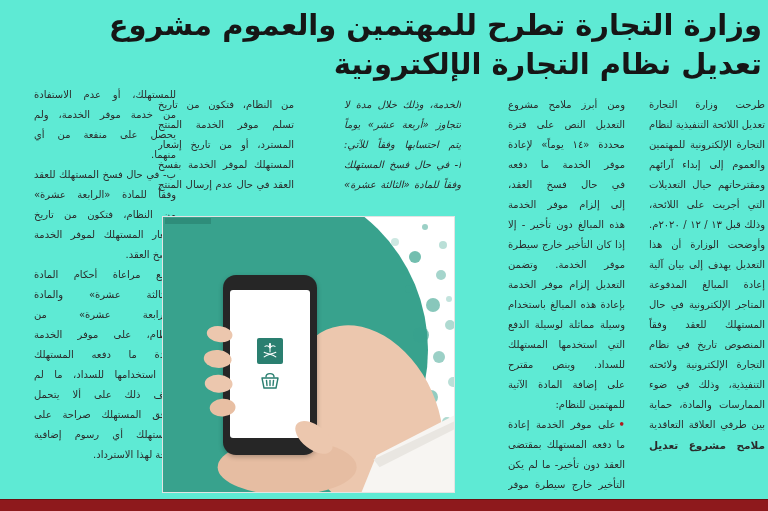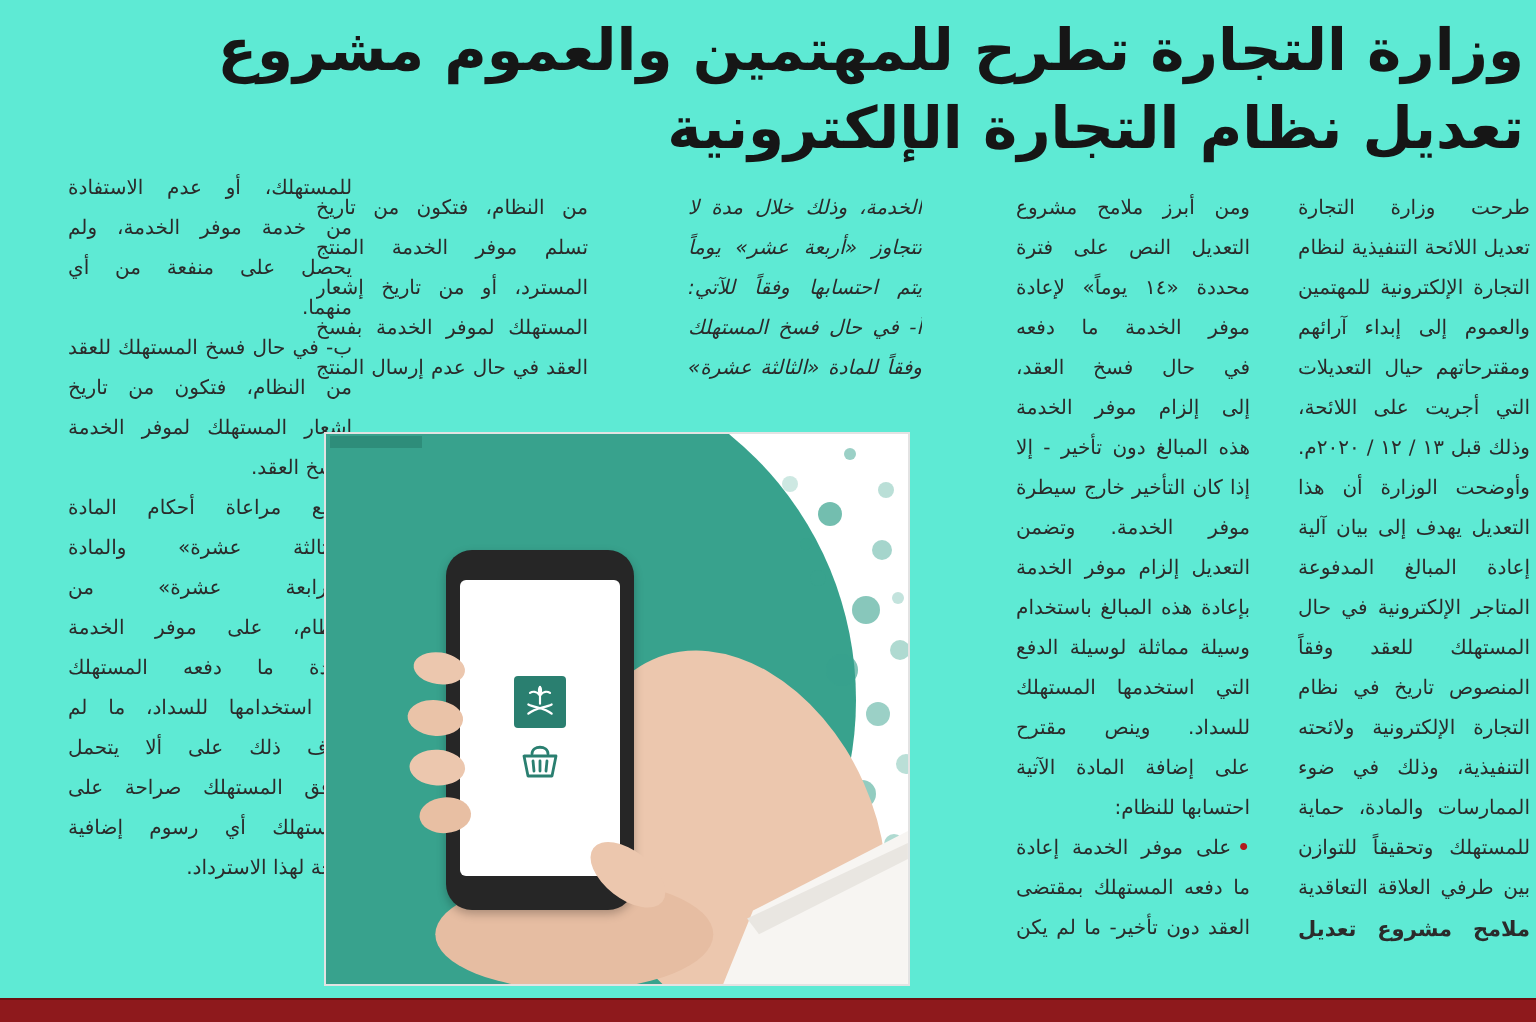--- a/index.html
+++ b/index.html
@@ -54,44 +54,44 @@
         <div class="line">وذلك قبل ١٣ / ١٢ / ٢٠٢٠م.</div>
         <div class="line">وأوضحت الوزارة أن هذا</div>
         <div class="line">التعديل يهدف إلى بيان آلية</div>
         <div class="line">إعادة المبالغ المدفوعة لأصحاب</div>
         <div class="line">المتاجر الإلكترونية في حال فسخ</div>
         <div class="line">المستهلك للعقد وفقاً للحالات</div>
         <div class="line">المنصوص تاريخ في نظام</div>
         <div class="line">التجارة الإلكترونية ولائحته</div>
         <div class="line">التنفيذية، وذلك في ضوء أفضل</div>
         <div class="line">الممارسات والمادة، حماية</div>
-        <div class="line">للمستهلك وتحقيقاً للتوازن</div>
         <div class="line">بين طرفي العلاقة التعاقدية في</div>
         <div class="line end bold">ملامح مشروع تعديل اللائحة</div>
       </div>
       <div class="col" style="left: 508px; top: 95px; width: 117px;">
         <div class="line">ومن أبرز ملامح مشروع</div>
         <div class="line">التعديل النص على فترة زمنية</div>
         <div class="line">محددة «١٤ يوماً» لإعادة</div>
         <div class="line">موفر الخدمة ما دفعه المستهلك</div>
         <div class="line">في حال فسخ العقد، بالإضافة</div>
         <div class="line">إلى إلزام موفر الخدمة بإعادة</div>
         <div class="line">هذه المبالغ دون تأخير - إلا</div>
         <div class="line">إذا كان التأخير خارج سيطرة</div>
         <div class="line">موفر الخدمة. وتضمن مشروع</div>
         <div class="line">التعديل إلزام موفر الخدمة</div>
         <div class="line">بإعادة هذه المبالغ باستخدام</div>
         <div class="line">وسيلة مماثلة لوسيلة الدفع</div>
         <div class="line">التي استخدمها المستهلك</div>
         <div class="line">للسداد. وينص مقترح التعديل</div>
         <div class="line">على إضافة المادة الآتية للائحة</div>
-        <div class="line end">احتسابها للنظام:</div>
+        <div class="line end">للمهتمين للنظام:</div>
         <div class="line"><span class="bullet">•</span>على موفر الخدمة إعادة</div>
         <div class="line">ما دفعه المستهلك بمقتضى</div>
         <div class="line">العقد دون تأخير- ما لم يكن</div>
+        <div class="line">التأخير خارج سيطرة موفر</div>
       </div>
       <div class="col" style="left: 344px; top: 95px; width: 117px; font-style: italic;">
         <div class="line">الخدمة، وذلك خلال مدة لا</div>
         <div class="line">تتجاوز «أربعة عشر» يوماً</div>
         <div class="line">يتم احتسابها وفقاً للآتي:</div>
         <div class="line">أ- في حال فسخ المستهلك للعقد</div>
         <div class="line">وفقاً للمادة «الثالثة عشرة»</div>
       </div>
       <div class="col" style="left: 158px; top: 95px; width: 136px;">
         <div class="line">من النظام، فتكون من تاريخ</div>
@@ -99,20 +99,21 @@
         <div class="line">المسترد، أو من تاريخ إشعار</div>
         <div class="line">المستهلك لموفر الخدمة بفسخ</div>
         <div class="line">العقد في حال عدم إرسال المنتج</div>
       </div>
       <div class="col" style="left: 2px; top: 85px; width: 142px; margin-left: 32px;">
         <div class="line">للمستهلك، أو عدم الاستفادة</div>
         <div class="line">من خدمة موفر الخدمة، ولم</div>
         <div class="line">يحصل على منفعة من أي</div>
         <div class="line end">منهما.</div>
         <div class="line">ب- في حال فسخ المستهلك للعقد</div>
+        <div class="line">وفقاً للمادة «الرابعة عشرة»</div>
         <div class="line">من النظام، فتكون من تاريخ</div>
         <div class="line">إشعار المستهلك لموفر الخدمة</div>
         <div class="line end">بفسخ العقد.</div>
         <div class="line"><span class="bullet">•</span>مع مراعاة أحكام المادة</div>
         <div class="line">«الثالثة عشرة» والمادة</div>
         <div class="line">«الرابعة عشرة» من</div>
         <div class="line">النظام، على موفر الخدمة</div>
         <div class="line">إعادة ما دفعه المستهلك</div>
         <div class="line">تم استخدامها للسداد، ما لم</div>
         <div class="line">خلاف ذلك على ألا يتحمل</div>

